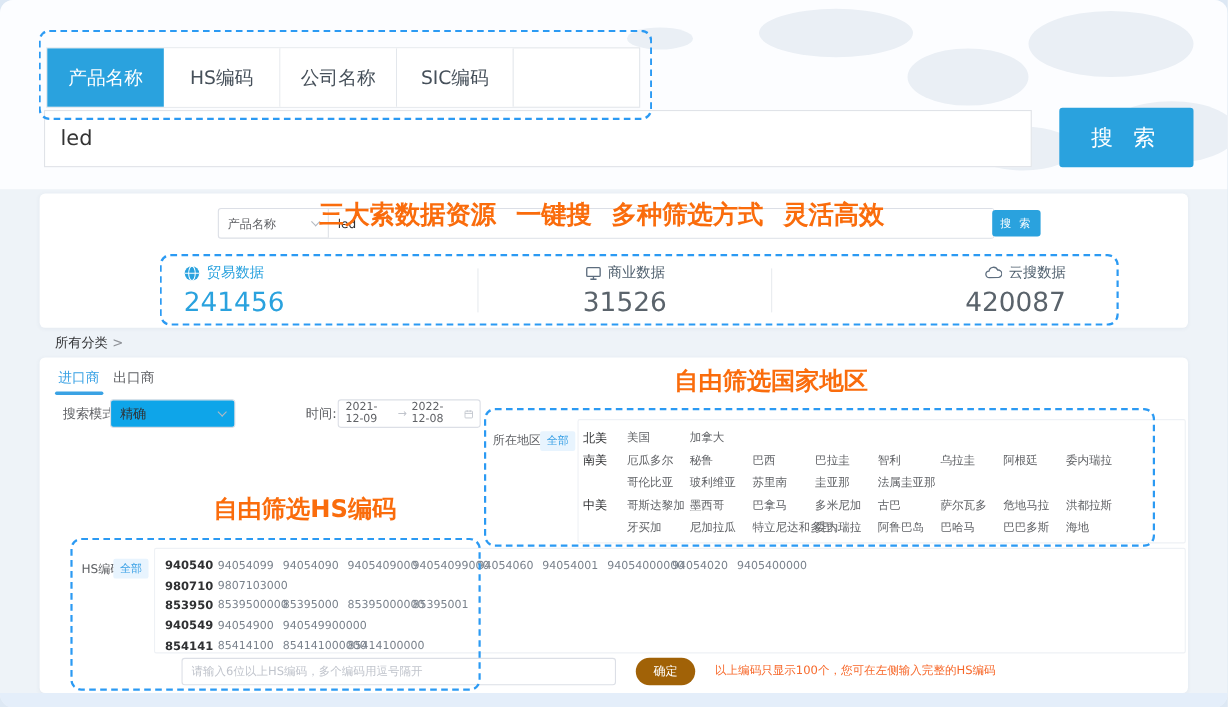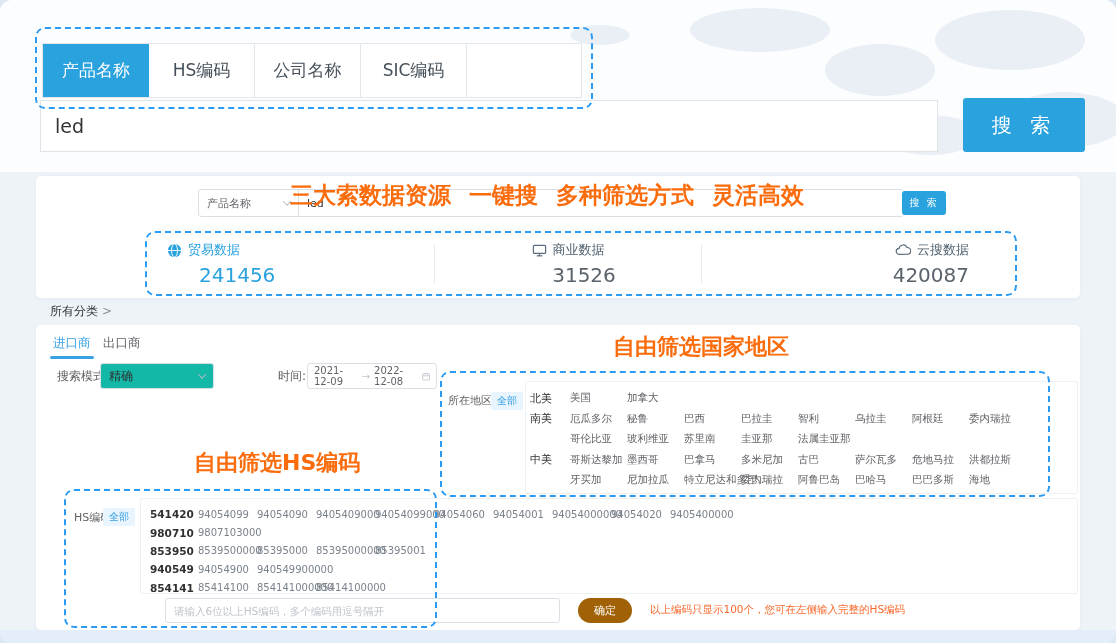--- a/index.html
+++ b/index.html
@@ -30,38 +30,38 @@
   .toolbar-box { position:absolute; left:162px; top:13px; width:706px; height:28px; border:1px solid #dcdfe6; border-radius:3px; display:flex; background:#fff; }
   .toolbar-select { width:100px; display:flex; align-items:center; justify-content:space-between; padding:0 8px; border-right:1px solid #dcdfe6; font-size:11px; color:#606266; cursor:pointer; }
   .toolbar-input { flex:1; border:none; outline:none; font-size:11px; color:#303133; padding:0 8px; font-family:inherit; }
   .toolbar-btn { position:absolute; left:866px; top:15px; width:44px; height:24px; background:#2aa2de; color:#fff; border:none; border-radius:3px; font-size:10px; letter-spacing:2px; cursor:pointer; font-family:inherit; }
   .headline { position:absolute; left:254px; top:4px; z-index:20; color:#fa6c0c; font-weight:bold; font-size:23px; word-spacing:10px; white-space:nowrap; }
 
   
   .stats-wrap { position:absolute; left:109px; top:57px; width:872px; height:62px; display:flex; align-items:center; }
   .stat { flex:1; display:flex; flex-direction:column; gap:4px; }
   .stat .lrow { display:flex; align-items:center; gap:6px; font-size:13px; color:#51616f; }
-  .stat .val { font-size:20px; color:#5a636b;margin-left:32px; }
+  .stat .val { font-size:24px; color:#5a636b; }
   .stat.blue .lrow { color:#2aa2de; } .stat.blue .val { color:#2aa2de; }
   .stat.c1 { align-items:flex-start; padding-left:22px; }
   .stat.c2 { align-items:center; }
   .stat.c3 { align-items:flex-end; padding-right:48px; }
   .stat-div { width:1px; height:40px; background:#e8ebef; }
 
   .breadcrumb { position:absolute; left:50px; top:303px; font-size:12px; color:#303133; cursor:pointer; z-index:6; }
   .breadcrumb .arrow { color:#909399; margin-left:4px; }
 
   
   .rtab { position:absolute; top:10px; font-size:12.5px; cursor:pointer; color:#606266; }
   .rtab.active { color:#3aa2e4; }
   .rtab-underline { position:absolute; left:14px; top:31px; width:44px; height:3px; background:#3aa2e4; border-radius:2px; }
 
   
   .flabel { position:absolute; font-size:12px; color:#606266; line-height:26px; }
-  .fselect { position:absolute; left:64px; top:38px; width:114px; height:26px; border:1px solid #dcdfe6; border-radius:3px; display:flex; align-items:center; justify-content:space-between; padding:0 8px; font-size:12px; color:#303133; background:#14b8a6; cursor:pointer; }
+  .fselect { position:absolute; left:64px; top:38px; width:114px; height:26px; border:1px solid #dcdfe6; border-radius:3px; display:flex; align-items:center; justify-content:space-between; padding:0 8px; font-size:12px; color:#303133; background:#0ea5e9; cursor:pointer; }
   .fdate { position:absolute; left:271px; top:38px; width:130px; height:26px; border:1px solid #dcdfe6; border-radius:3px; display:flex; align-items:center; gap:4px; padding:0 6px; font-size:10px; color:#606266; background:#fff; cursor:pointer; }
   .fdate .darrow { color:#c0c4cc; }
 
   .chev { display:inline-block; width:6px; height:6px; border-right:1.4px solid #b4bac2; border-bottom:1.4px solid #b4bac2; transform:rotate(45deg) translate(-1px,-1px); }
 
   
   .annot { position:absolute; color:#fa6c0c; font-weight:bold; font-size:22px; z-index:25; white-space:nowrap; }
 
   
   .panel-box { position:absolute; border:1px solid #eef1f5; border-radius:2px; background:#fff; }
@@ -245,21 +245,21 @@
           <span class="country">海地</span>
         </div>
       </div>
 
     <div class="annot" style="left:119px; top:123px;margin-left:39px;">自由筛选HS编码</div>
     <div class="panel-box" style="left:104px; top:173px; width:938px; height:96px;"></div>
     <div class="flabel" style="left:38px; top:180px; font-size:11px;">HS编码:</div>
     <div class="chip" style="left:67px; top:183px;">全部</div>
     <div class="hscode-grid">
         <div class="hrow">
-          <span class="parent">541420</span>
+          <span class="parent">940540</span>
           <span class="code">94054099</span>
           <span class="code">94054090</span>
           <span class="code">9405409000</span>
           <span class="code">94054099000</span>
           <span class="code">94054060</span>
           <span class="code">94054001</span>
           <span class="code">94054000000</span>
           <span class="code">94054020</span>
           <span class="code">9405400000</span>
         </div>

